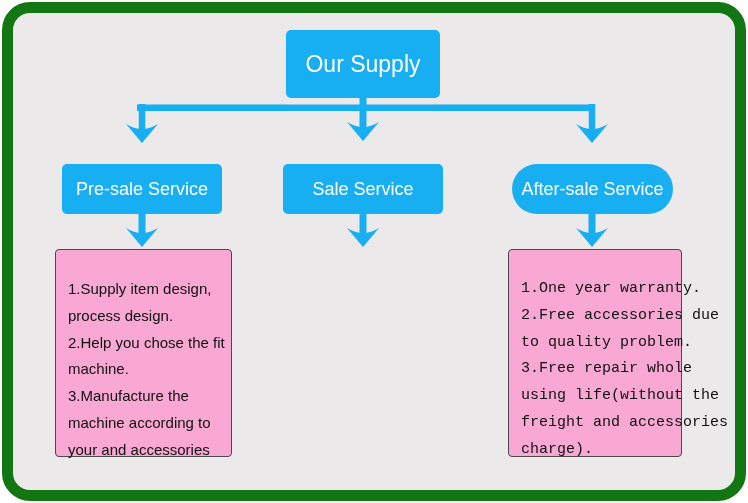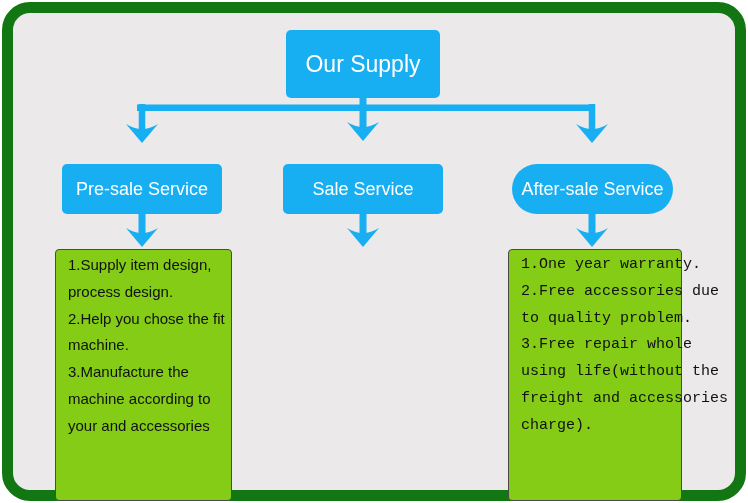--- a/index.html
+++ b/index.html
@@ -44,29 +44,29 @@
     height: 50px;
     font-size: 18px;
   }
   .branch-box.b1 { left: 62px;  width: 160px; }
   .branch-box.b2 { left: 283px; width: 160px; }
   .branch-box.b3 { left: 512px; width: 161px; border-radius: 26px; }
 
   .detail-box {
     position: absolute;
     top: 249px;
-    height: 252px;
-    background: #84cc16;
+    height: 208px;
+    background: #f9a8d4;
     border: 1px solid #4a4a4a;
     border-radius: 4px;
     box-sizing: border-box;
     color: #111111;
     font-size: 15px;
     line-height: 26.8px;
-    padding: 2px 2px 0 12px;
+    padding: 26px 2px 0 12px;
     white-space: pre;
     overflow: visible;
   }
   .detail-box.d1 { left: 55px;  width: 177px; }
   .detail-box.d2 { left: 283px; width: 174px; }
   .detail-box.d3 { left: 508px; width: 174px; font-family: Liberation Mono, monospace; }
 
   .connector-svg {
     position: absolute;
     left: 0; top: 0;

